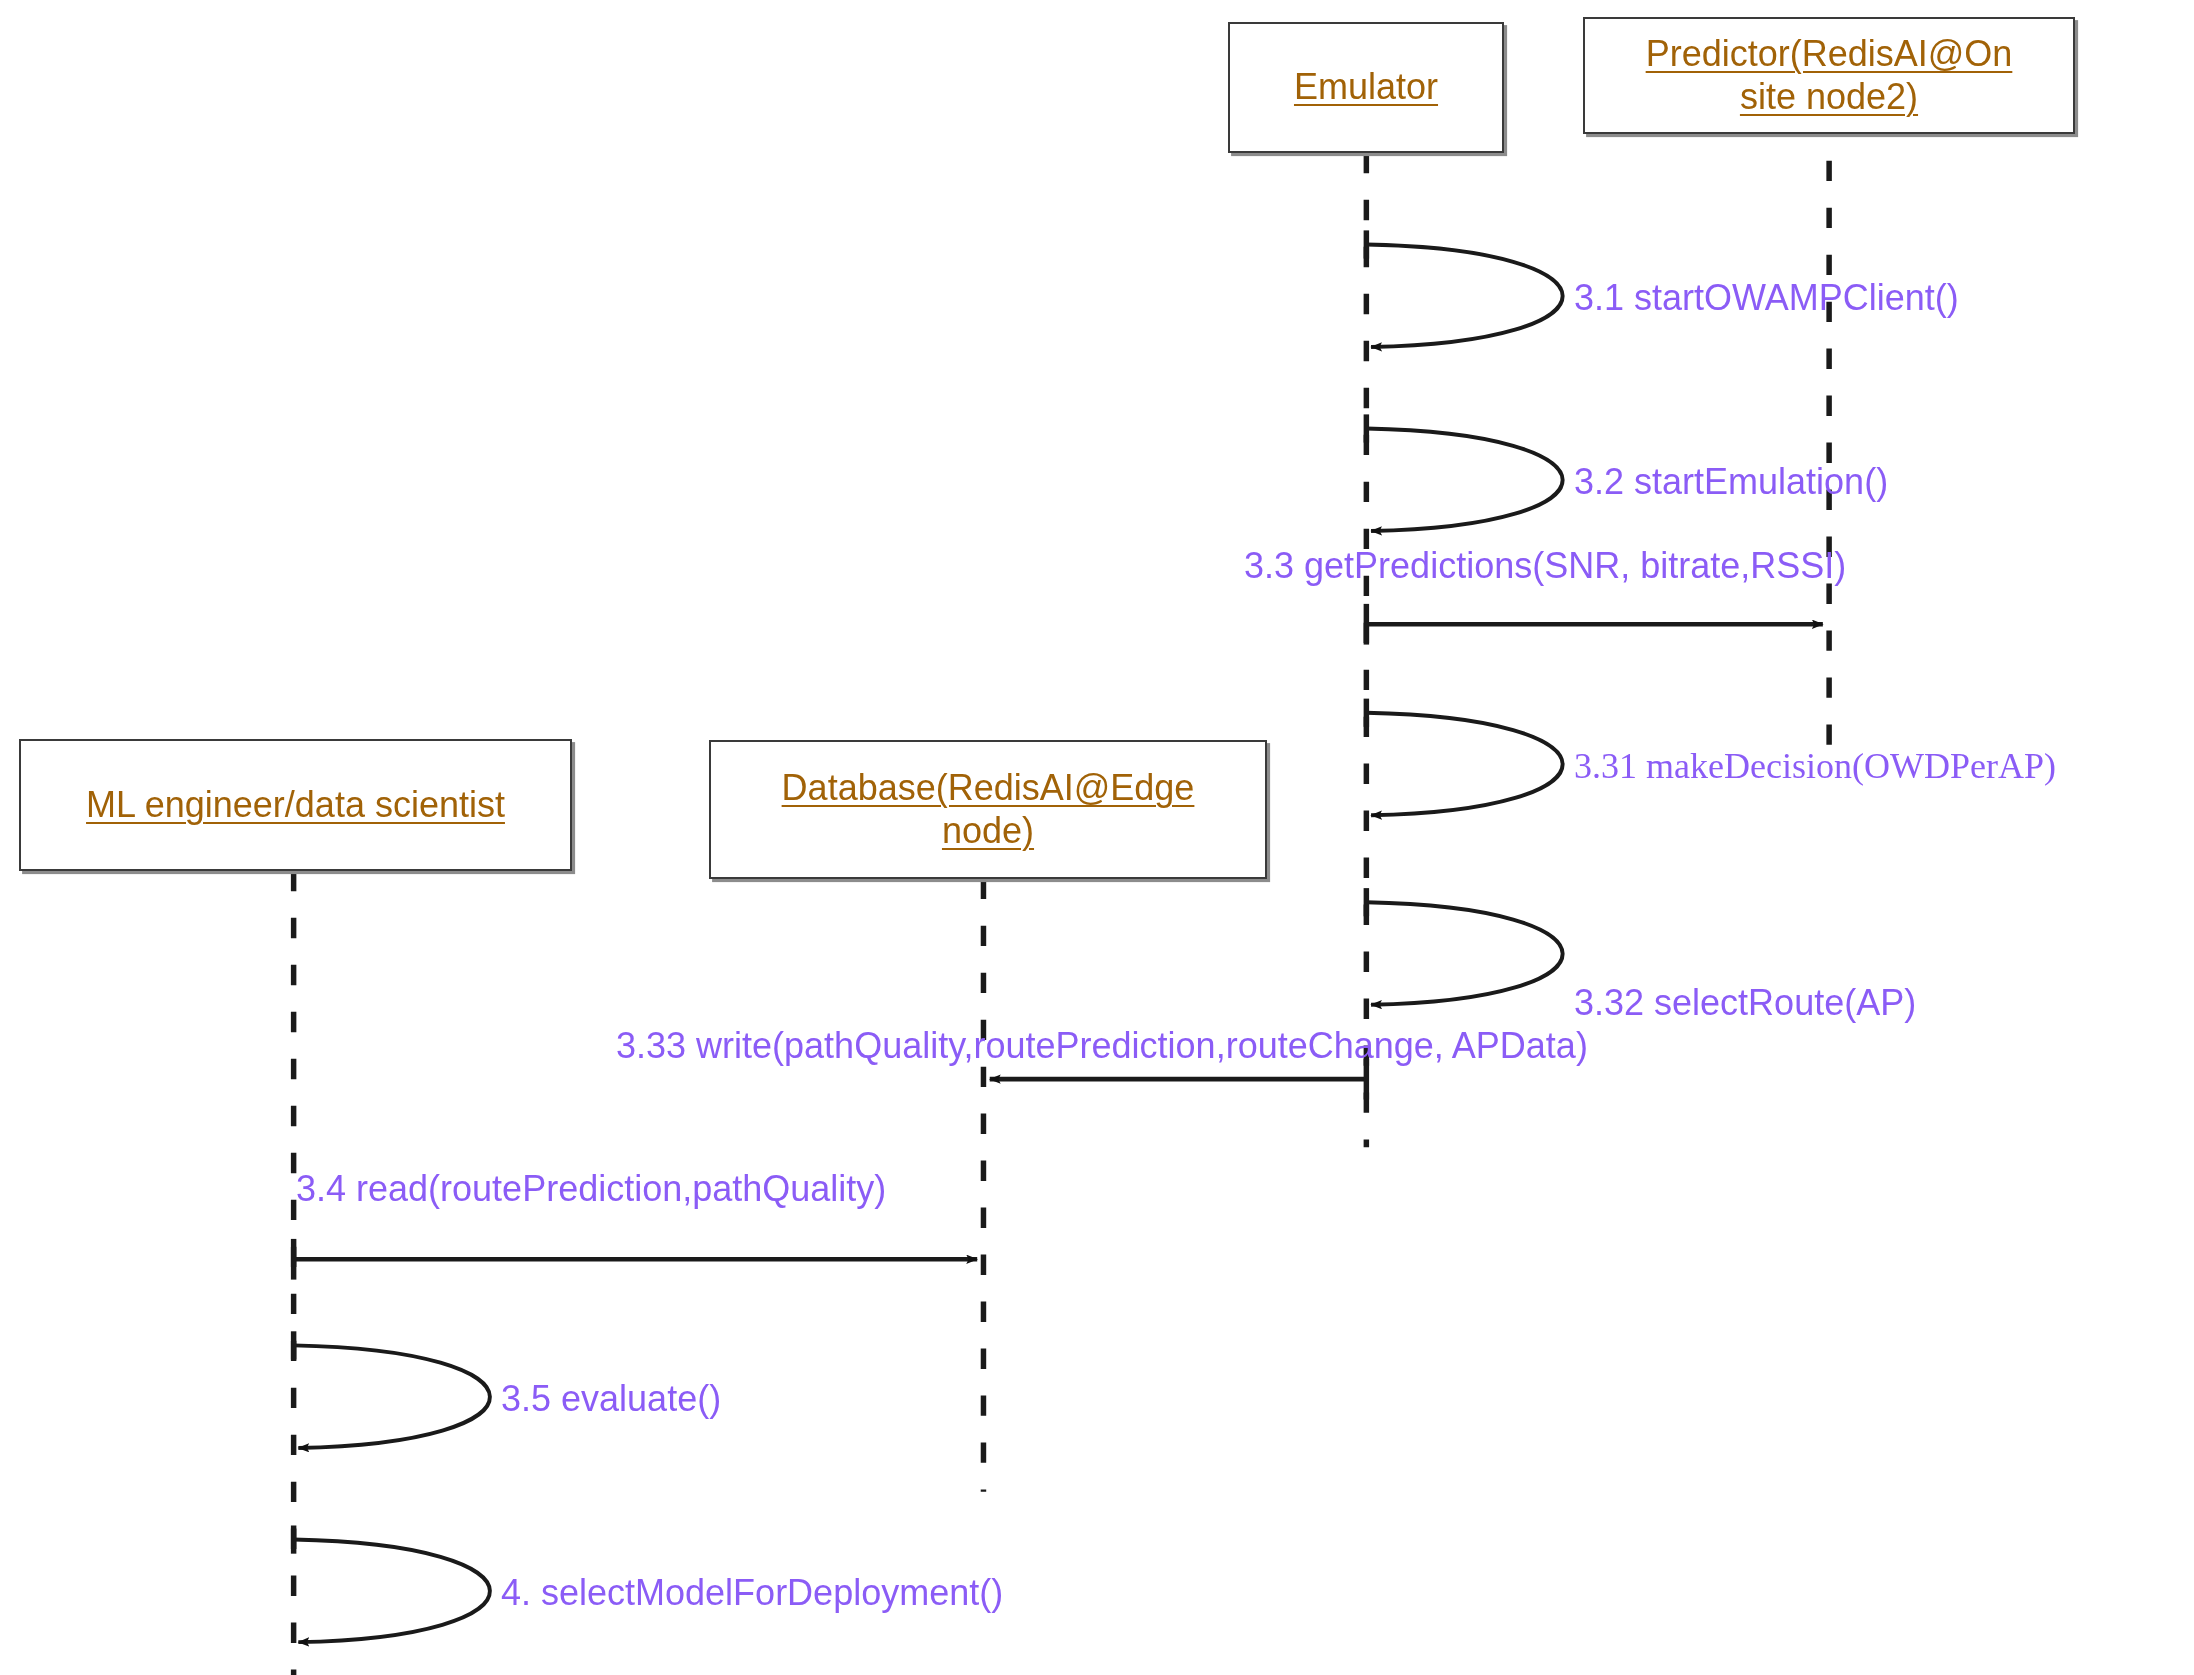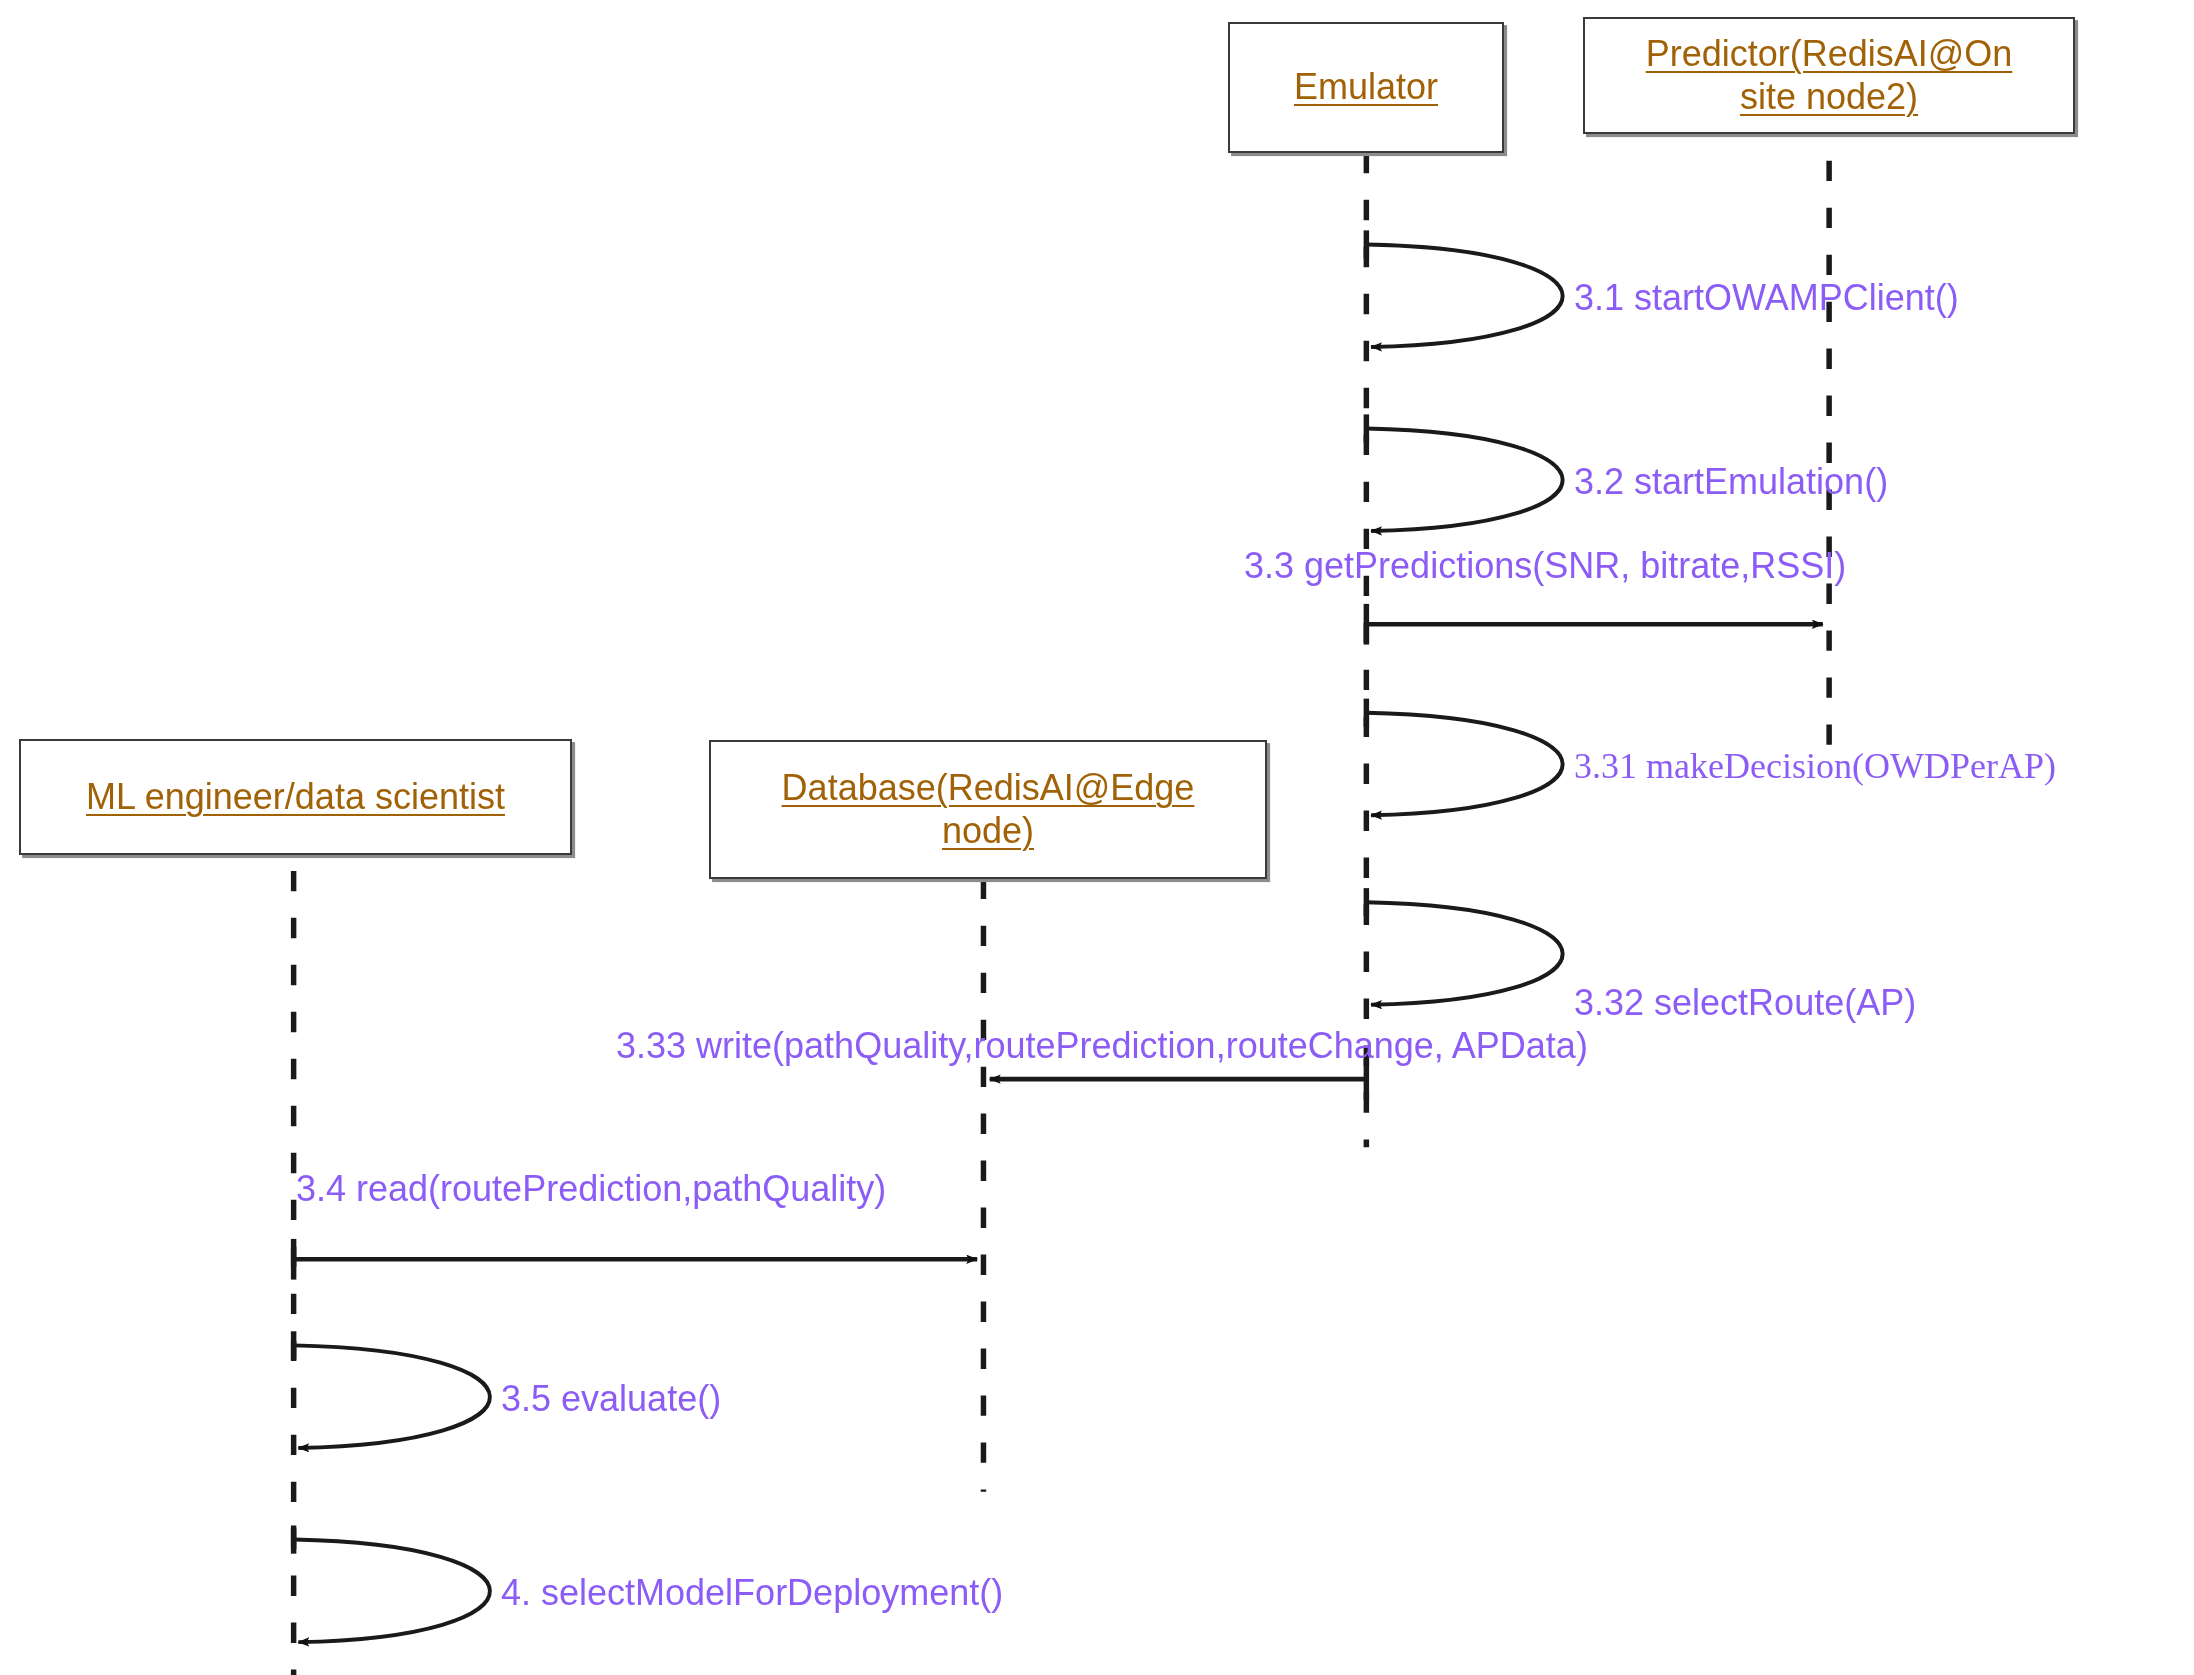--- a/index.html
+++ b/index.html
@@ -87,21 +87,21 @@
         <line x1="375" x2="1248" y1="1608" y2="1608" stroke="#1a1a1a" stroke-width="6" marker-end="url(#arrowSolid)"></line>
         <line x1="375" x2="375" y1="1582" y2="1634" stroke="#1a1a1a" stroke-width="7"></line>
         <path d="M 375 1718 C 708.2 1724, 708.2 1843, 381 1849" fill="none" stroke="#1a1a1a" stroke-width="5" marker-end="url(#arrowSolidL)"></path>
         <line x1="375" x2="375" y1="1700" y2="1736" stroke="#1a1a1a" stroke-width="7"></line>
         <path d="M 375 1966 C 708.2 1972, 708.2 2091, 381 2097" fill="none" stroke="#1a1a1a" stroke-width="5" marker-end="url(#arrowSolidL)"></path>
         <line x1="375" x2="375" y1="1948" y2="1984" stroke="#1a1a1a" stroke-width="7"></line>
       </g>
   </svg>
 
   <div id="boxes">
-      <div class="lifeline-box" style="left: 19px; top: 739px; width: 553px; height: 116px;">
+      <div class="lifeline-box" style="left: 19px; top: 739px; width: 553px; height: 132px;">
         <div class="lifeline-title">ML engineer/data scientist</div>
       </div>
       <div class="lifeline-box" style="left: 709px; top: 740px; width: 558px; height: 139px;">
         <div class="lifeline-title">Database(RedisAI@Edge
 node)</div>
       </div>
       <div class="lifeline-box" style="left: 1228px; top: 22px; width: 276px; height: 131px;">
         <div class="lifeline-title">Emulator</div>
       </div>
       <div class="lifeline-box" style="left: 1583px; top: 17px; width: 492px; height: 117px;">

